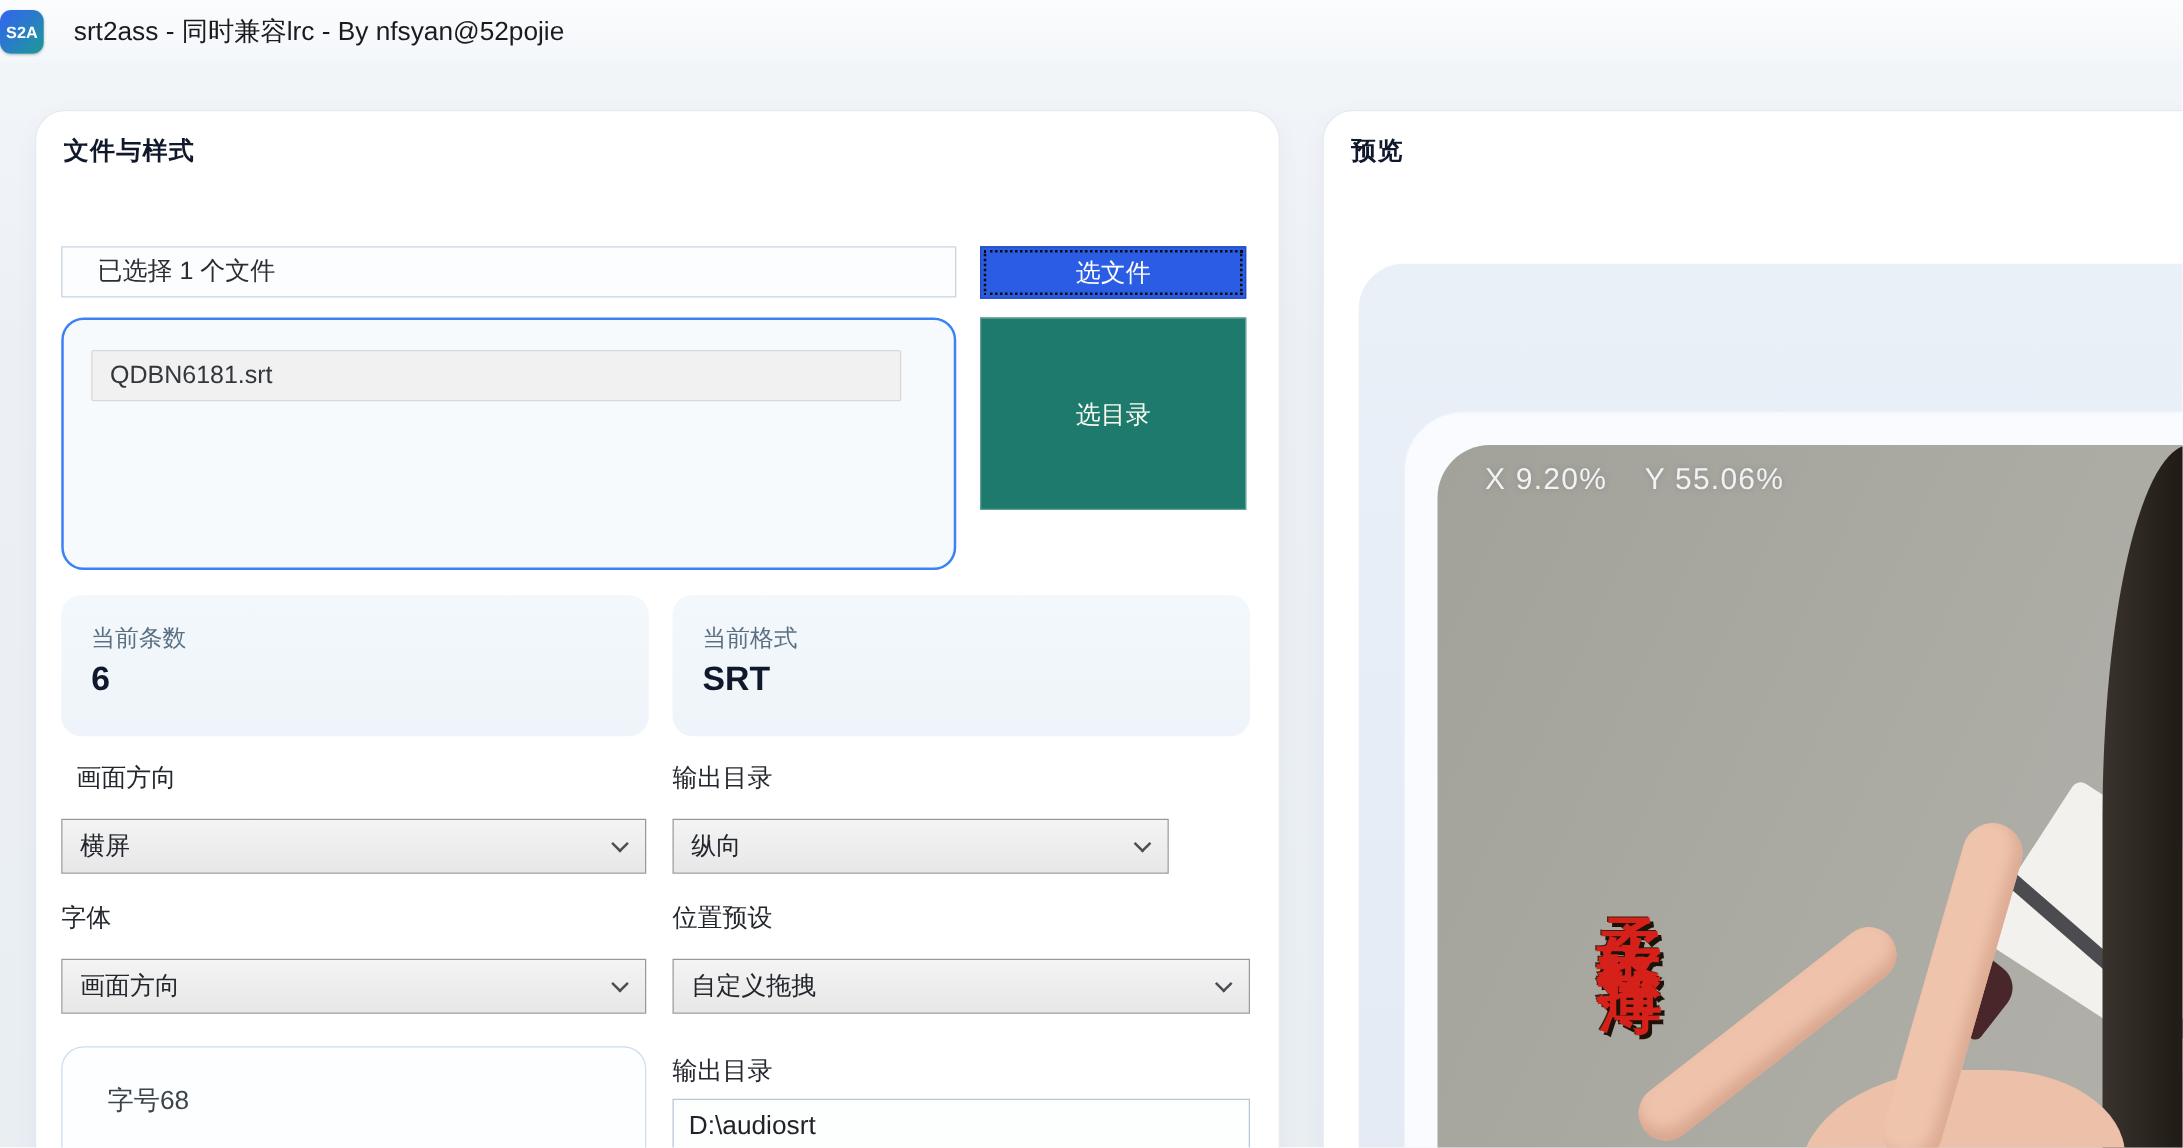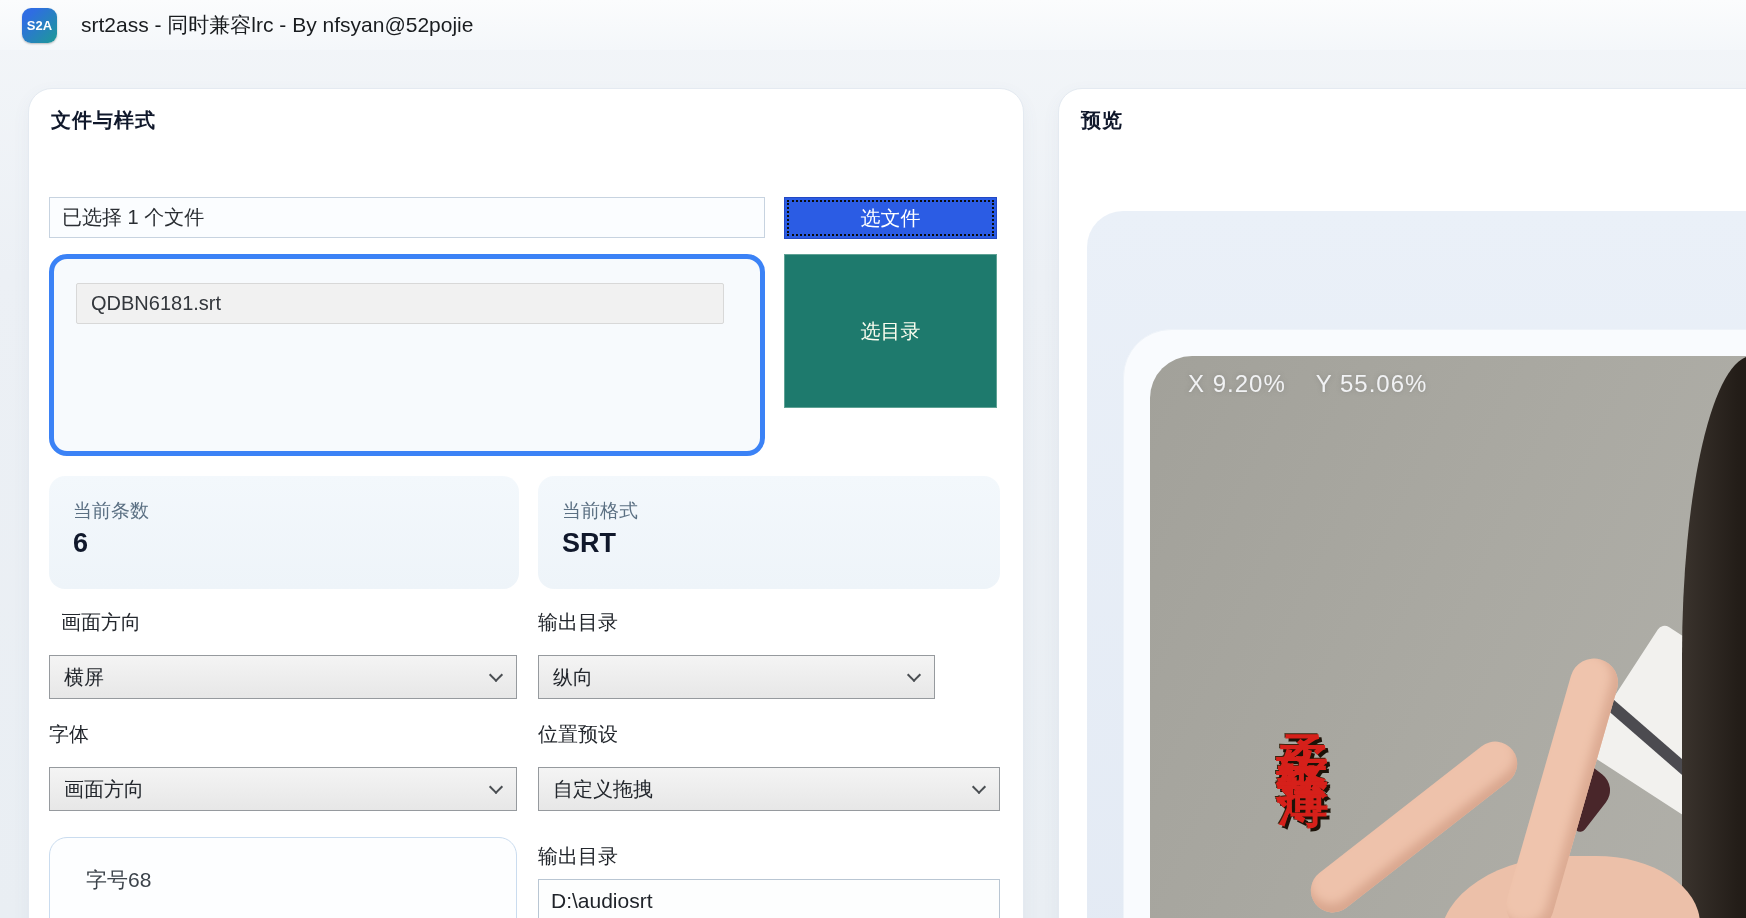--- a/index.html
+++ b/index.html
@@ -4,44 +4,44 @@
 <style>
   * { margin:0; padding:0; box-sizing:border-box; }
   html,body { width:1746px; height:918px; overflow:hidden;
     font-family:"Liberation Sans","DejaVu Sans",sans-serif; }
   #canvas { position:relative; width:1746px; height:918px;
     background:linear-gradient(180deg,#f3f6f9 0%,#ecf0f5 30%,#e9eef3 100%); }
 
   
   .titlebar { position:absolute; left:0; top:0; width:1746px; height:50px;
     background:linear-gradient(180deg,#fbfcfd,#f4f7fa); display:flex; align-items:center; }
-  .app-icon { width:35px; height:35px; margin-left:22px; border-radius:9px;
+  .app-icon { width:35px; height:35px; border-radius:9px;
     background:linear-gradient(135deg,#2f6de2 20%,#1d9a96 100%);
     color:#fff; font-weight:bold; font-size:13px; display:flex; align-items:center;
     justify-content:center; letter-spacing:0; box-shadow:0 1px 2px rgba(0,0,0,.25); }
   .app-title { margin-left:24px; font-size:21px; color:#191c1f; }
 
   
   .card { position:absolute; top:88px; background:#ffffff; border-radius:24px;
     border:1px solid #e4eaf1; box-shadow:0 6px 18px rgba(80,100,130,.06); }
   .card.left  { left:28px;  width:996px; height:900px; }
   .card.right { left:1058px; width:760px; height:900px; }
   .card-title { position:absolute; left:22px; top:18px; font-size:20px; font-weight:bold;
     color:#10182b; letter-spacing:1px; }
 
   
   .file-summary { position:absolute; left:20px; top:108px; width:716px; height:41px;
     background:#fbfdff; border:1px solid #c7d3e0; font-size:20px; color:#2a2e33;
-    padding:0 12px; line-height:39px; }
+    padding:0 28px; line-height:39px; }
   .btn-file { position:absolute; left:755px; top:108px; width:213px; height:42px;
     background:#2b5ce4; border:1px solid #2349c4; color:#fff; font-size:20px;
     outline:2px dotted #0c0c0c; outline-offset:-5px; cursor:pointer;
     font-family:inherit; }
   .file-list { position:absolute; left:20px; top:165px; width:716px; height:202px;
-    background:#f7fafd; border:5px solid #3b82f6; border-radius:18px; }
+    background:#f7fafd; border:2px solid #3b82f6; border-radius:18px; }
   .file-item { position:absolute; left:22px; top:24px; width:648px; height:41px;
     background:#f1f1f1; border:1px solid #d8d8d8; font-size:20px; color:#33373c;
     padding:0 14px; line-height:39px; border-radius:2px; }
   .btn-dir { position:absolute; left:755px; top:165px; width:213px; height:154px;
     background:#1e7a6d; border:1px solid #5fa295; color:#fafdef; font-size:20px;
     cursor:pointer; font-family:inherit; }
 
   .stat-card { position:absolute; height:113px; border-radius:16px;
     background:linear-gradient(180deg,#f3f8fc,#eef4f9); }
   .stat-card.c1 { left:20px;  top:387px; width:470px; }

